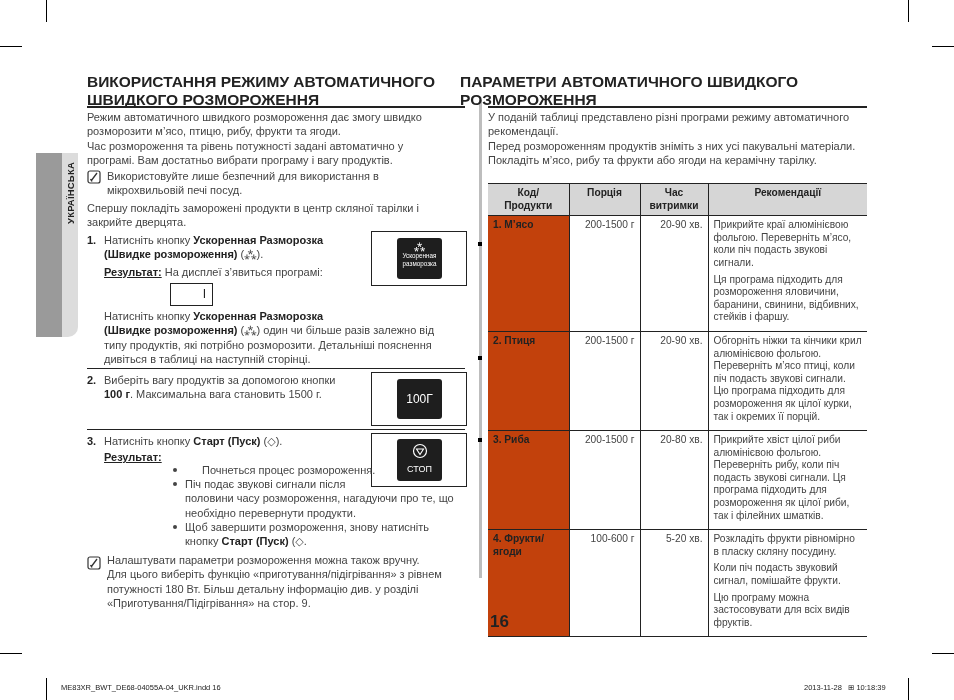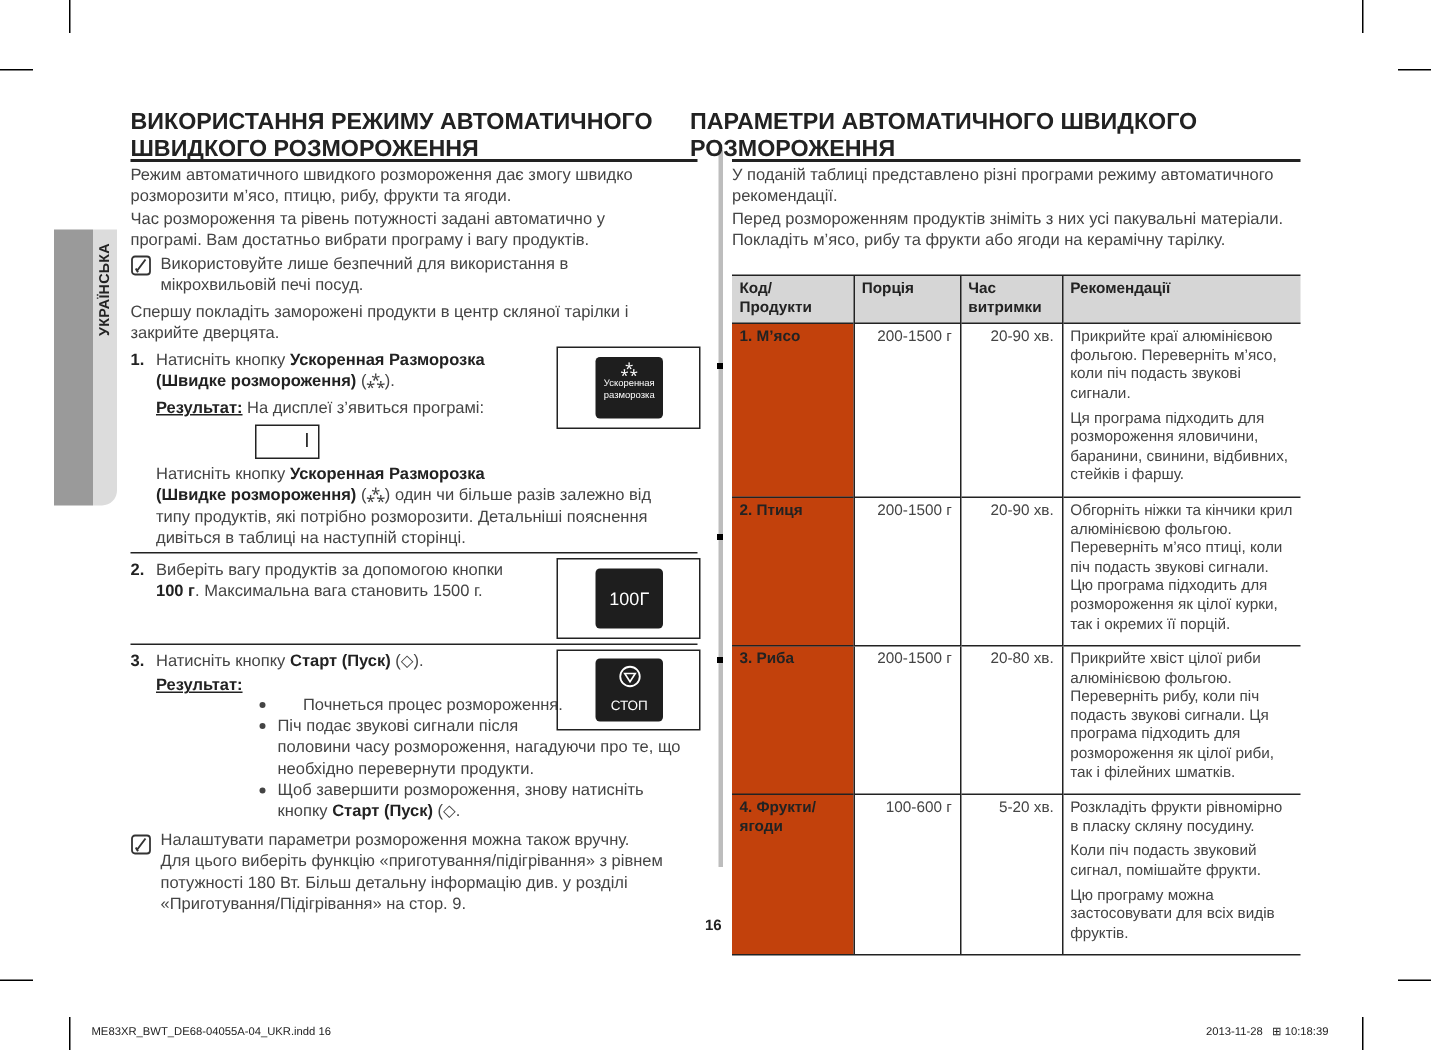--- a/index.html
+++ b/index.html
@@ -19,21 +19,21 @@
   .vrule { position:absolute; width:3px; background:#bdbdbd; }
   .txt { font-size:11px; line-height:14.4px; color:#444; }
   .txt b { color:#222; }
   .u { text-decoration:underline; font-weight:bold; color:#222; }
   .note-icon { position:absolute; width:14px; height:14px; }
   .num { position:absolute; font-weight:bold; font-size:11px; color:#222; }
   .panel { position:absolute; border:1.2px solid #222; background:#fff; }
   .btn-black { position:absolute; background:#1e1e1e; border-radius:3px; color:#fff; text-align:center; }
   .bullet { position:absolute; width:4px; height:4px; border-radius:50%; background:#444; }
   table { border-collapse:collapse; font-size:10.2px; line-height:12.6px; color:#444; }
-  th { background:#d6d6d6; text-align:left; vertical-align:top; font-weight:bold; color:#222; padding:3px 5px; border-left:1px solid #222;margin-top:20px; }
+  th { background:#d6d6d6; text-align:center; vertical-align:top; font-weight:bold; color:#222; padding:3px 5px; border-left:1px solid #222;margin-top:20px; }
   th:first-child { border-left:none; }
   td { vertical-align:top; padding:3px 5px; border-left:1px solid #222; border-top:1px solid #222; }
   td:first-child { border-left:none; background:#c2410c; font-weight:bold; color:#222; }
   td.c { text-align:right; }
   td p { margin:0 0 4px 0; }
   td p + p { border-top:none; }
   .footer { font-size:7.5px; color:#222; }
 </style>
 </head>
 <body>
@@ -228,16 +228,16 @@
         <td>
           <p>Розкладіть фрукти рівномірно в пласку скляну посудину.</p>
           <p>Коли піч подасть звуковий сигнал, помішайте фрукти.</p>
           <p>Цю програму можна застосовувати для всіх видів фруктів.</p>
         </td>
       </tr>
     </tbody>
   </table>
 </div>
 
-<div class="abs" style="left:470px;top:612px;font-weight:bold;font-size:10px;color:#222;">16</div>
+<div class="abs" style="left:490px;top:612px;font-weight:bold;font-size:17px;color:#222;">16</div>
 
 <div class="abs footer" style="left:61px;top:683px;">ME83XR_BWT_DE68-04055A-04_UKR.indd   16</div>
 <div class="abs footer" style="left:804px;top:683px;white-space:pre;">2013-11-28   ⊞ 10:18:39</div>
 
 </body></html>

